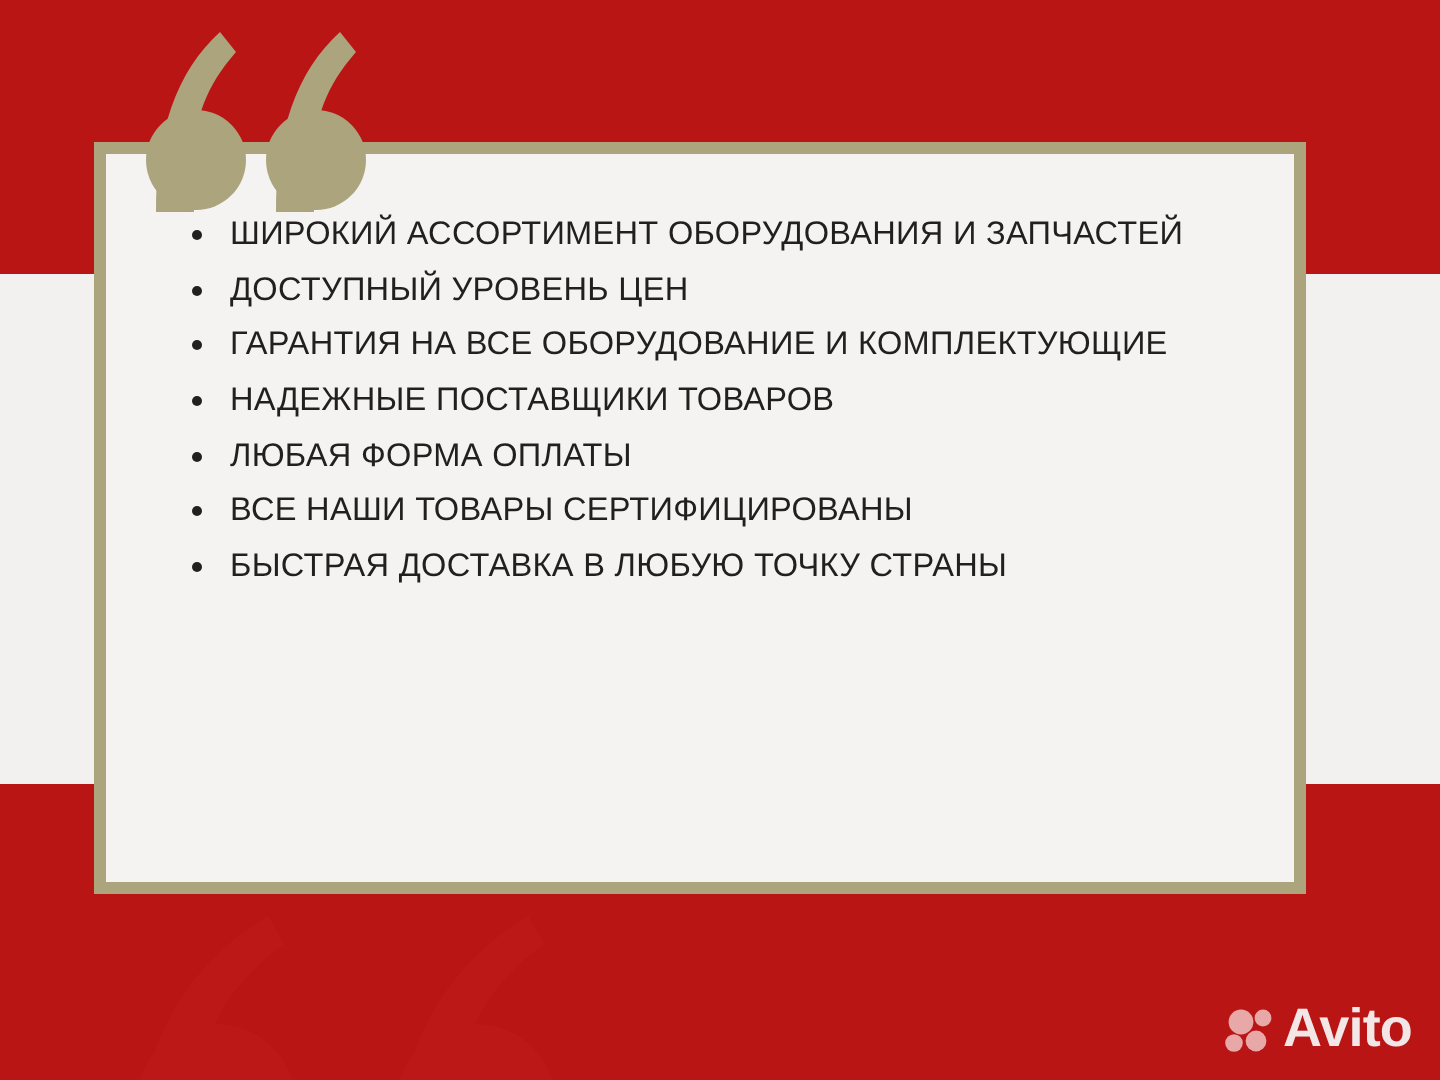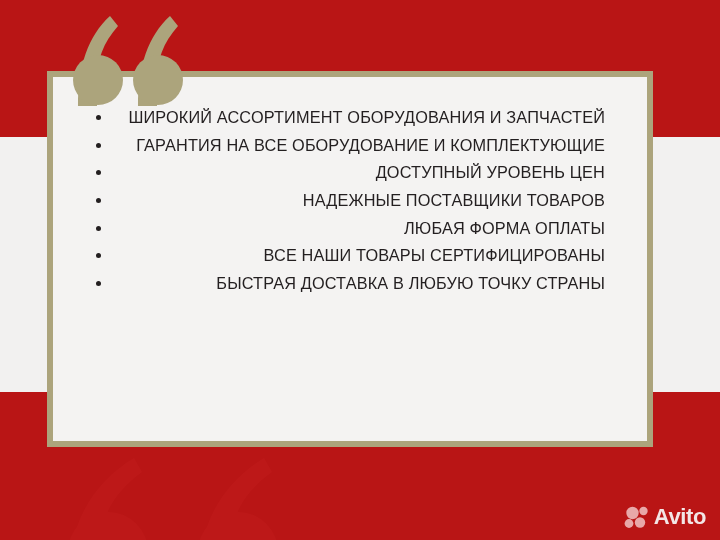--- a/index.html
+++ b/index.html
@@ -58,21 +58,20 @@
     background: #ACA47C;
     padding: 6px;
     z-index: 2;
   }
   .card-inner {
     width: 100%;
     height: 100%;
     box-sizing: border-box;
     background: #F4F3F2;
     padding: 30px 34px 20px 34px;
-    text-align: right;
   }
 
   
   ul.bullets {
     list-style: none;
     margin: 0;
     padding: 0;
   }
   ul.bullets li {
     position: relative;
@@ -102,21 +101,21 @@
     right: 14px;
     bottom: 12px;
     display: flex;
     align-items: center;
     gap: 4px;
     z-index: 4;
   }
   .avito-dots { display: block; }
   .avito-word {
     color: #F3E6E6;
-    font-size: 22px;
+    font-size: 27px;
     font-weight: 700;
     letter-spacing: -.4px;
     line-height: 1;
   }
 </style>
 </head>
 <body>
 
 <div id="slide">
 
@@ -138,22 +137,22 @@
       <circle cx="26" cy="66" r="25"></circle>
       <path d="M66 92 C66 52 76 22 98 2 L106 12 C91 29 85 46 85 66 L85 92 Z"></path>
       <circle cx="86" cy="66" r="25"></circle>
     </g>
   </svg>
 
   <div class="card">
     <div class="card-inner">
       <ul class="bullets">
         <li>ШИРОКИЙ АССОРТИМЕНТ ОБОРУДОВАНИЯ И ЗАПЧАСТЕЙ</li>
+        <li>ДОСТУПНЫЙ УРОВЕНЬ ЦЕН</li>
         <li>ГАРАНТИЯ НА ВСЕ ОБОРУДОВАНИЕ И КОМПЛЕКТУЮЩИЕ</li>
-        <li>ДОСТУПНЫЙ УРОВЕНЬ ЦЕН</li>
         <li>НАДЕЖНЫЕ ПОСТАВЩИКИ ТОВАРОВ</li>
         <li>ЛЮБАЯ ФОРМА ОПЛАТЫ</li>
         <li>ВСЕ НАШИ ТОВАРЫ СЕРТИФИЦИРОВАНЫ</li>
         <li>БЫСТРАЯ ДОСТАВКА В ЛЮБУЮ ТОЧКУ СТРАНЫ</li>
       </ul>
     </div>
   </div>
 
   <div class="avito">
     <svg class="avito-dots" width="26" height="22" viewBox="0 0 26 22">

